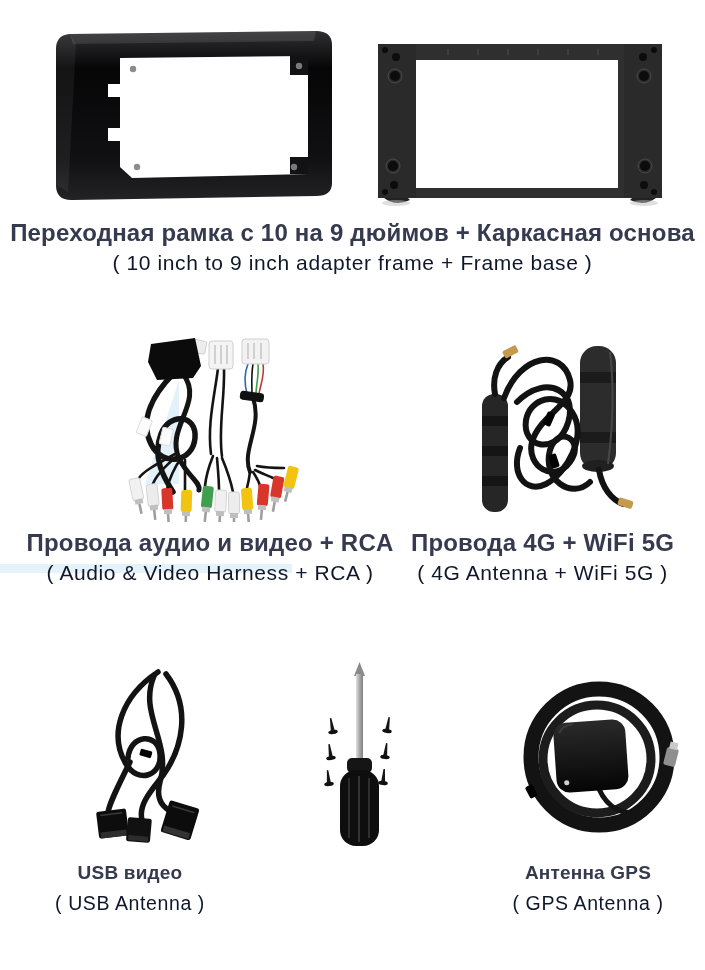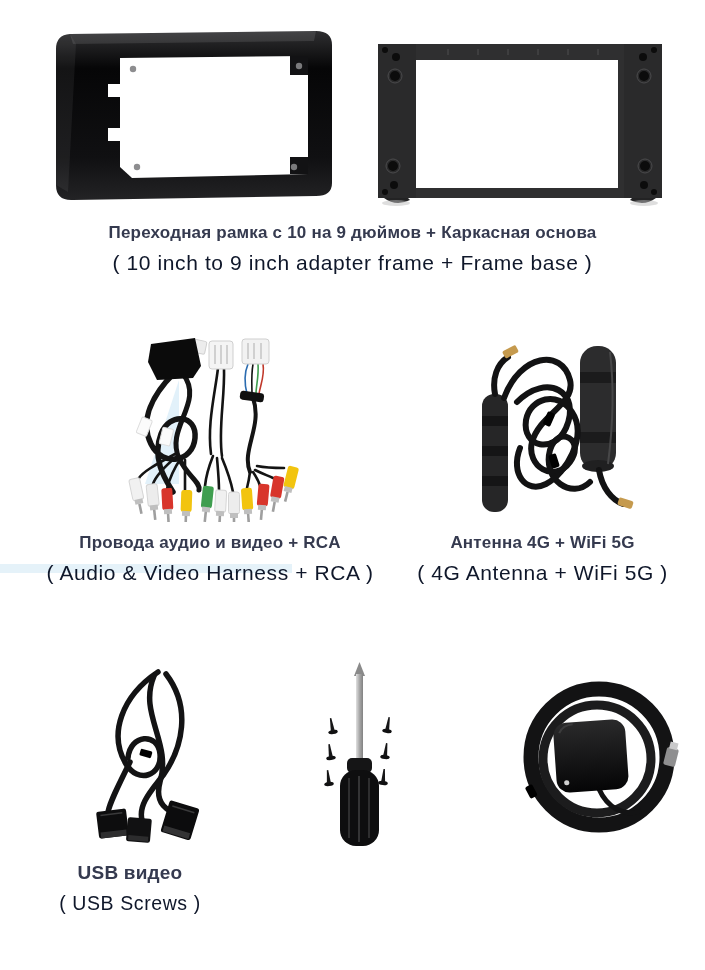--- a/index.html
+++ b/index.html
@@ -1,21 +1,21 @@
 <!DOCTYPE html>
 <html><head>
 <meta charset="utf-8">
 <style>
   html,body{margin:0;padding:0;background:#ffffff;}
   .page{position:relative;width:705px;height:970px;background:#fff;overflow:hidden;
         font-family:"Liberation Sans", sans-serif;}
   .photo{position:absolute;}
   .photo svg{display:block;width:100%;height:100%;}
   .cap{position:absolute;text-align:center;z-index:2;}
-  .cap-ru{font-weight:700;color:#353a4f;font-size:17px;line-height:26px;letter-spacing:.2px;}
+  .cap-ru{font-weight:700;color:#353a4f;font-size:24px;line-height:26px;letter-spacing:.2px;}
   .cap-en{font-weight:400;color:#0f172a;font-size:21px;line-height:26px;letter-spacing:.6px;margin-top:4px;}
   .cap-sm .cap-ru{font-size:19px;}
   .cap-sm .cap-en{font-size:19.5px;}
   .streak{position:absolute;z-index:1;}
 </style>
 </head>
 <body>
 
 <div class="page">
 
@@ -227,21 +227,21 @@
   </div>
 
   <div class="streak" style="left:0;top:564px;width:292px;height:9px;background:#dcedf7;opacity:.75;"></div>
 
   <div class="cap" style="left:10px;top:530px;width:400px;">
     <div class="cap-ru">Провода аудио и видео + RCA</div>
     <div class="cap-en">( Audio &amp; Video Harness + RCA )</div>
   </div>
 
   <div class="cap" style="left:400px;top:530px;width:285px;">
-    <div class="cap-ru">Антенна 4G + WiFi 5G</div>
+    <div class="cap-ru">Провода 4G + WiFi 5G</div>
     <div class="cap-en">( 4G Antenna + WiFi 5G )</div>
   </div>
 
   <div class="photo" style="left:70px;top:662px;width:175px;height:190px;">
     <svg viewBox="0 0 175 190">
       <g fill="none" stroke="#131314" stroke-width="5.5" stroke-linecap="round">
         <path d="M88 10 C 52 34, 38 72, 56 102 C 68 122, 92 114, 90 92 C 88 70, 60 72, 58 96"></path>
         <path d="M96 12 C 122 46, 112 86, 94 112 C 82 128, 68 142, 72 158"></path>
         <path d="M84 14 C 68 52, 102 80, 90 120 C 84 142, 98 150, 110 152"></path>
         <path d="M60 100 C 48 124, 40 140, 38 150"></path>
@@ -328,20 +328,22 @@
         <rect x="52" y="56" width="72" height="70" rx="13" fill="url(#gp)"></rect>
         <path d="M58 66 q4 -8 14 -8" fill="none" stroke="#3c3c3d" stroke-width="2"></path>
         <circle cx="62" cy="116" r="2.6" fill="#cfcfcf"></circle>
       </g>
       <rect x="24" y="120" width="8" height="13" rx="2" fill="#000000" transform="rotate(-28 28 126)"></rect>
     </svg>
   </div>
 
   <div class="cap cap-sm" style="left:20px;top:860px;width:220px;">
     <div class="cap-ru">USB видео</div>
-    <div class="cap-en">( USB Screws )</div>
+    <div class="cap-en">( USB Antenna )</div>
   </div>
 
 
   <div class="cap cap-sm" style="left:488px;top:860px;width:200px;">
+    <div class="cap-ru">Антенна GPS</div>
+    <div class="cap-en">( GPS Antenna )</div>
   </div>
 
 </div>
 
 </body></html>

